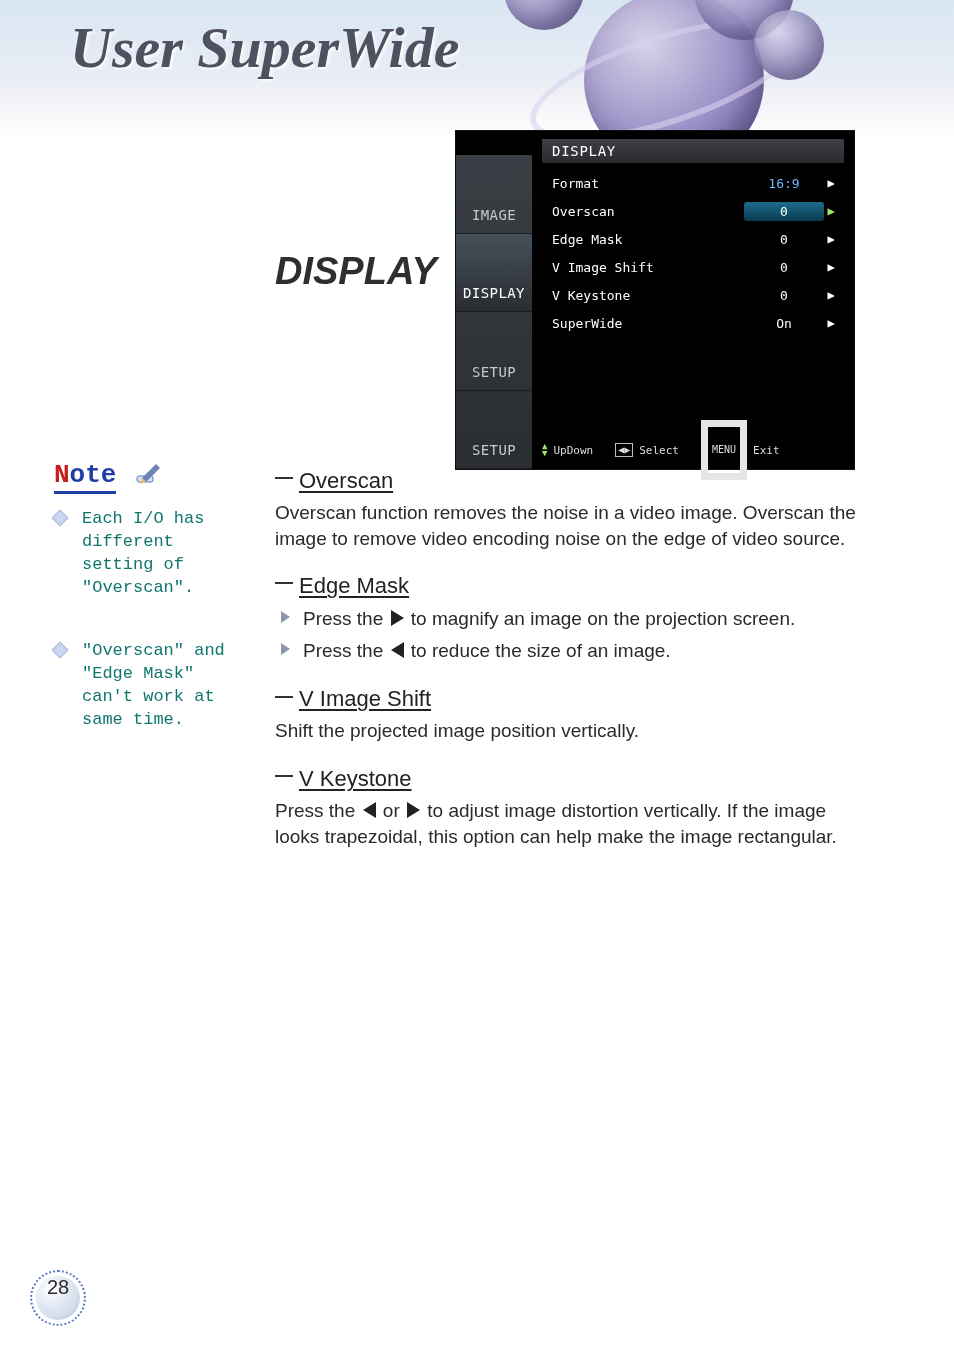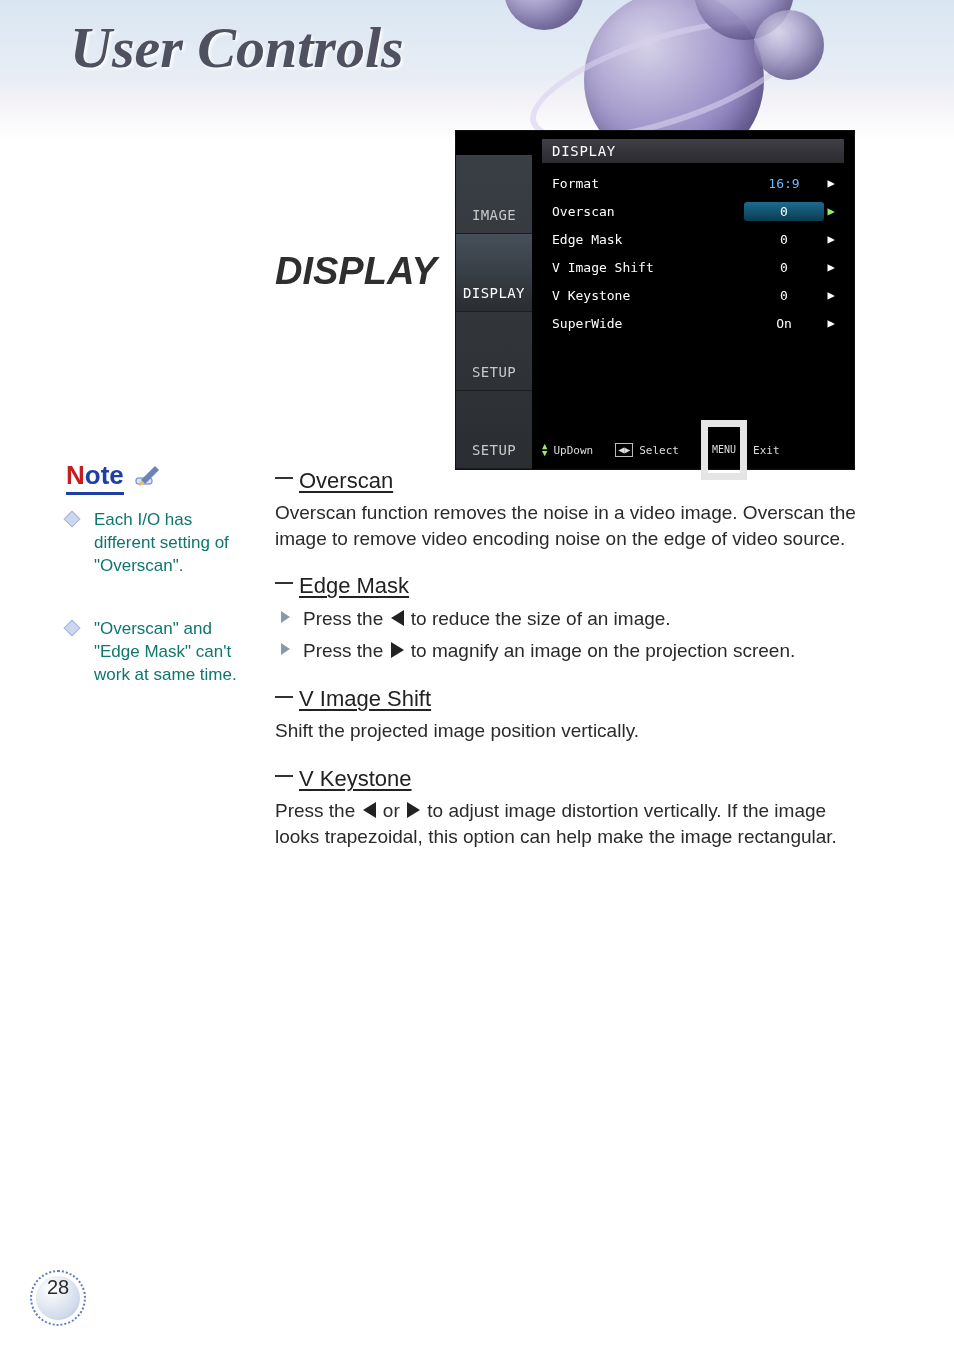--- a/index.html
+++ b/index.html
@@ -141,24 +141,25 @@
     color: #ddd;
   }
   .osd-footer .group { display: flex; align-items: center; gap: 6px; }
   .lr-box { border:1px solid #bbb; padding:0 2px; font-size:10px; line-height:12px; display:inline-flex;}
   .menu-box { border:7px solid #e5e5e5; padding:16px 4px; font-size:10px; line-height:14px; }
   .ud-arrows { display:flex; flex-direction:column; line-height:7px; font-size:9px; color:#9fe870;}
 
   
   .note-block {
     position: absolute;
-    left: 66px; top: 310px;
+    left: 54px; top: 310px;
     width: 190px;
     font-size: 17px;
     color: #333;
+    font-family: Liberation Mono, monospace;
   }
   .note-logo {
     font-weight: bold;
     font-size: 26px;
     color: #1f3fa6;
     margin-bottom: 12px;
     position: relative;
   }
   .note-logo .underline {
     display:inline-block;
@@ -268,21 +269,21 @@
 <body>
 
 <div class="banner">
   <div class="banner-graphic">
     <div class="orb" style="left:150px; top:40px; width:180px; height:180px;"></div>
     <div class="orb-ring"></div>
     <div class="orb" style="left:70px; top:0px; width:80px; height:80px; opacity:.9"></div>
     <div class="orb" style="left:260px; top:-10px; width:100px; height:100px; opacity:.9"></div>
     <div class="orb" style="left:320px; top:60px; width:70px; height:70px; opacity:.85"></div>
   </div>
-  <div class="page-heading">User Controls</div>
+  <div class="page-heading">User SuperWide</div>
 </div>
 
 <div class="content">
 
   <div class="display-title">DISPLAY</div>
 
   <div class="osd">
     <div class="osd-header">DISPLAY</div>
     <div class="osd-left">
       <div class="osd-tab">IMAGE</div>
@@ -361,25 +362,25 @@
   </div>
 
   <div class="body-col">
     <div class="sec-heading" style="margin-top:0">Overscan</div>
     <p>Overscan function removes the noise in a video image. Overscan the image to remove video encoding noise on the edge of video source.</p>
 
     <div class="sec-heading">Edge Mask</div>
     <div class="sub-bullets">
       <div class="sub-bullet">
         <span class="tri"></span>
-        <span>Press the </span><span class="inline-tri-left"></span><span> to reduce the size of an image.</span>
+        <span>Press the </span><span class="inline-tri-right"></span><span> to magnify an image on the projection screen.</span>
       </div>
       <div class="sub-bullet">
         <span class="tri"></span>
-        <span>Press the </span><span class="inline-tri-right"></span><span> to magnify an image on the projection screen.</span>
+        <span>Press the </span><span class="inline-tri-left"></span><span> to reduce the size of an image.</span>
       </div>
     </div>
 
     <div class="sec-heading">V Image Shift</div>
     <p>Shift the projected image position vertically.</p>
 
     <div class="sec-heading">V Keystone</div>
     <p>
       <span>Press the </span><span class="inline-tri-left"></span><span> or </span><span class="inline-tri-right"></span><span> to adjust image distortion vertically. If the image looks trapezoidal, this option can help make the image rectangular.</span>
     </p>

